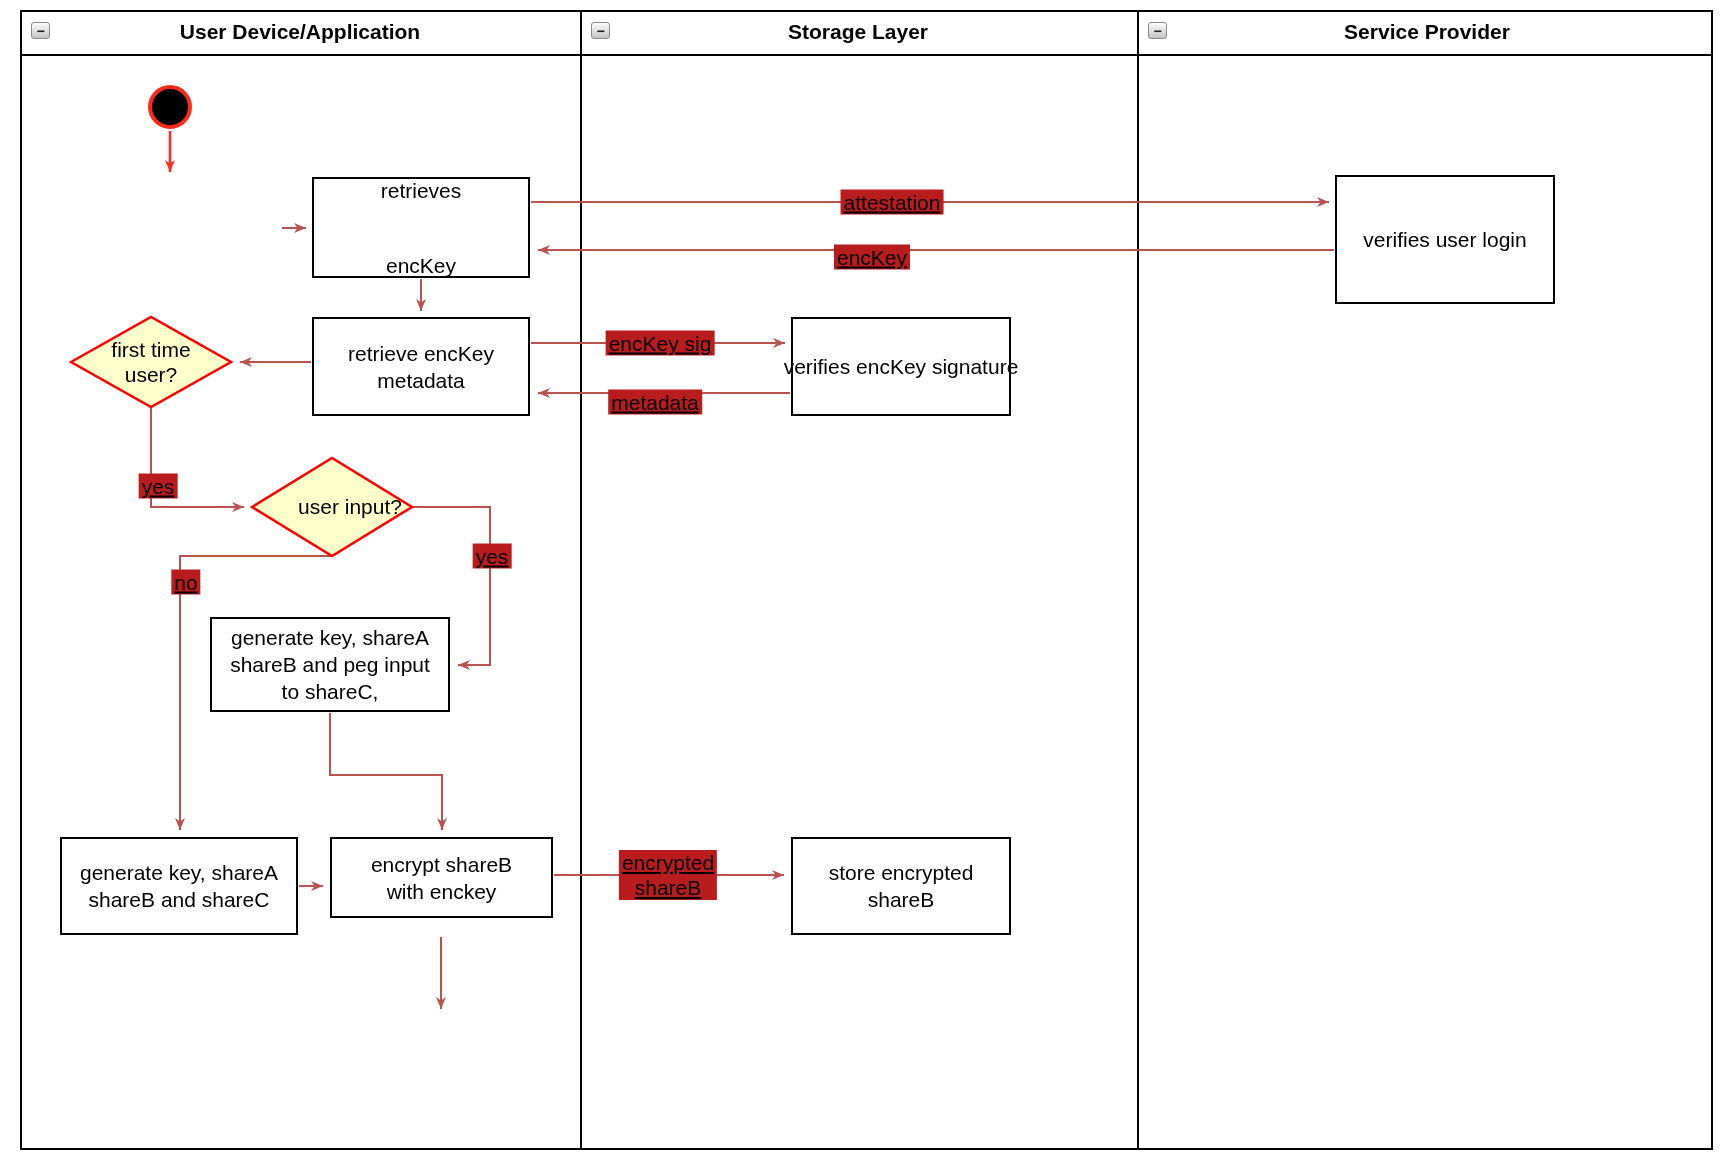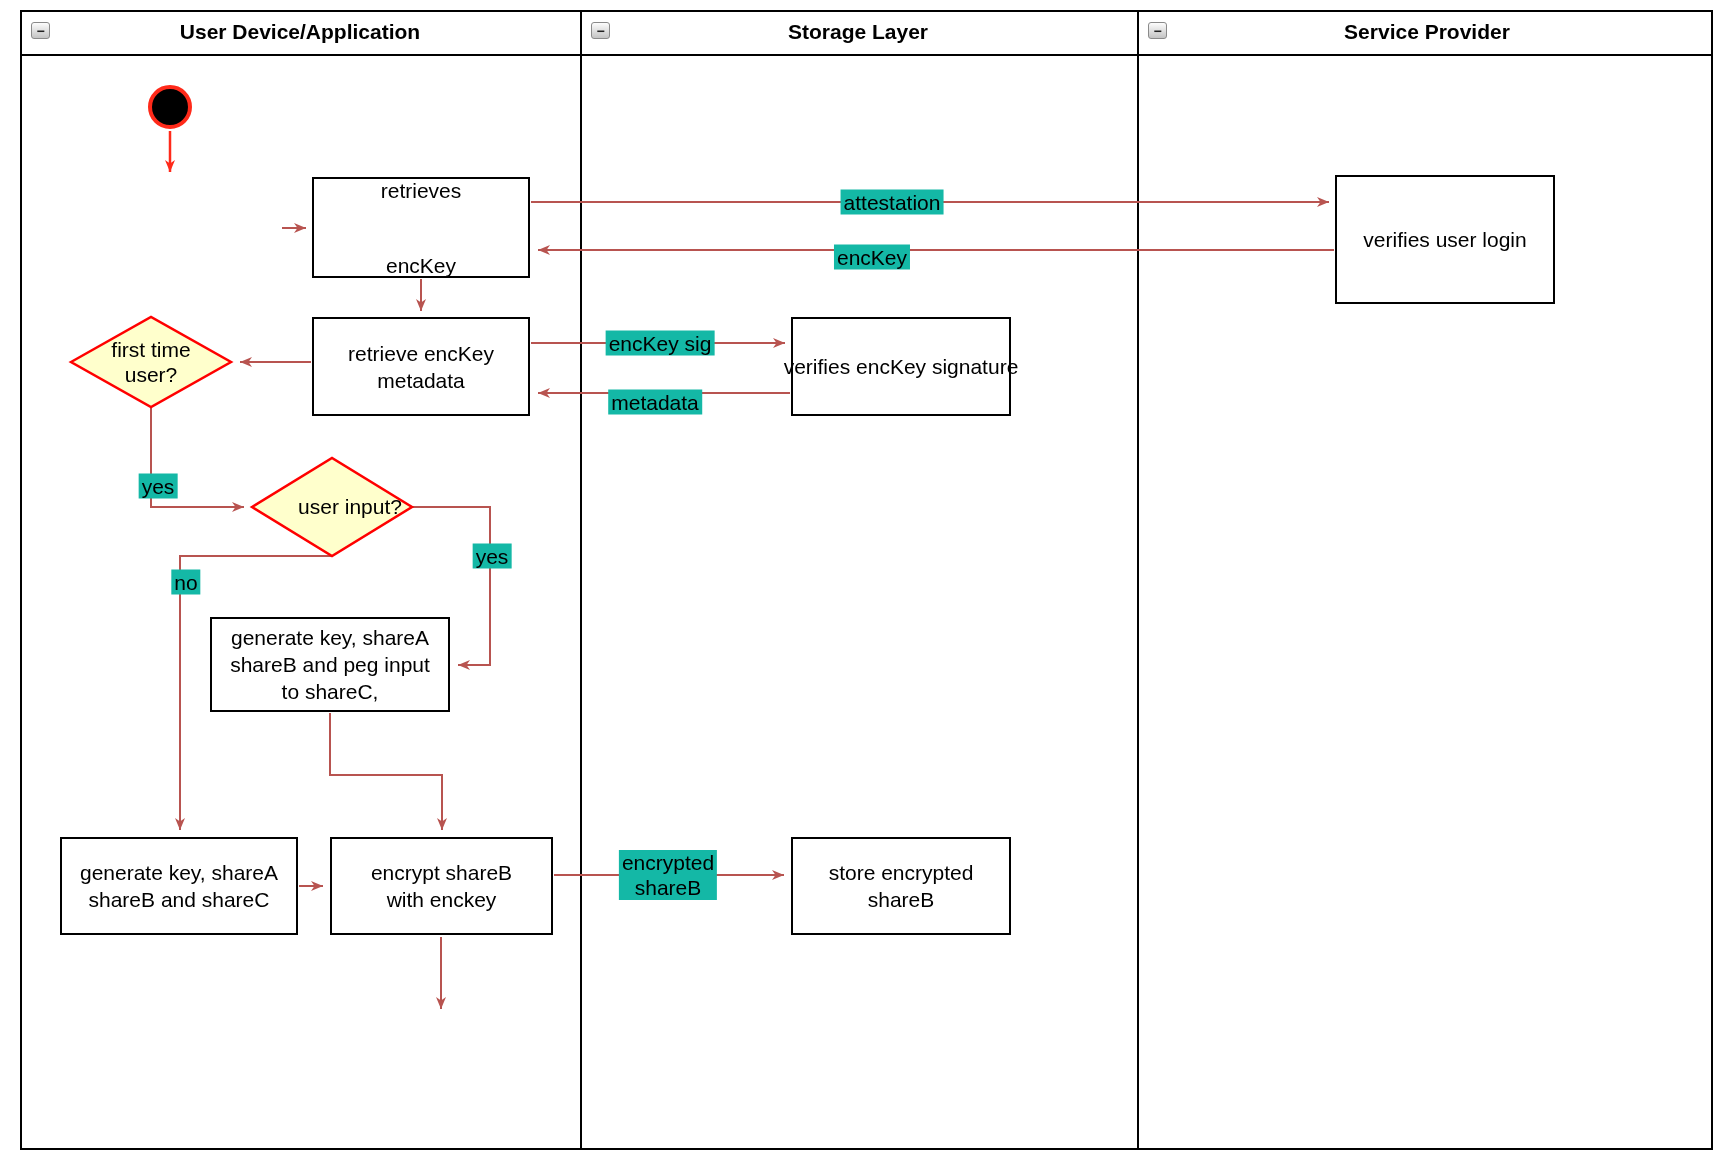--- a/index.html
+++ b/index.html
@@ -13,22 +13,22 @@
               font-weight:bold;font-size:21px;white-space:nowrap;}
   .collapse{position:absolute;width:19px;height:17px;border:1px solid #8a8a8a;border-radius:3px;
             background:linear-gradient(#fdfdfd,#c4c4c4);display:flex;align-items:center;
             justify-content:center;font-size:14px;font-weight:bold;color:#222;line-height:1;
             box-sizing:border-box;cursor:pointer;}
   .node{position:absolute;background:#fff;border:2px solid #000;box-sizing:border-box;
         display:flex;flex-direction:column;align-items:center;justify-content:center;
         text-align:center;font-size:21px;line-height:27px;}
   .node span{white-space:nowrap;}
   svg.wires{position:absolute;left:0;top:0;pointer-events:none;}
-  .elabel{position:absolute;transform:translate(-50%,-50%);background:#14b8a6;padding:0 3px;
-          font-size:21px;line-height:25px;text-align:center;white-space:pre;}
+  .elabel{position:absolute;transform:translate(-50%,-50%);background:#b91c1c;padding:0 3px;
+          font-size:21px;line-height:25px;text-align:center;white-space:pre;text-decoration:underline;}
   .dlabel{position:absolute;transform:translate(-50%,-50%);font-size:21px;line-height:25px;
           text-align:center;white-space:nowrap;}
 </style>
 </head>
 <body>
 
 <div class="canvas">
 
   <div class="pool-border"></div>
   <div class="header-line"></div>
@@ -105,21 +105,21 @@
     <span>generate key, shareA</span>
     <span>shareB and peg input</span>
     <span>to shareC,</span>
   </div>
 
   <div class="node" style="left:60px;top:837px;width:238px;height:98px;">
     <span>generate key, shareA</span>
     <span>shareB and shareC</span>
   </div>
 
-  <div class="node" style="left:330px;top:837px;width:223px;height:98px;">
+  <div class="node" style="left:330px;top:837px;width:223px;height:81px;">
     <span>encrypt shareB</span>
     <span>with enckey</span>
   </div>
 
 
   <div class="node" style="left:791px;top:317px;width:220px;height:99px;">
     <span>verifies encKey signature</span>
   </div>
 
   <div class="node" style="left:791px;top:837px;width:220px;height:98px;">

